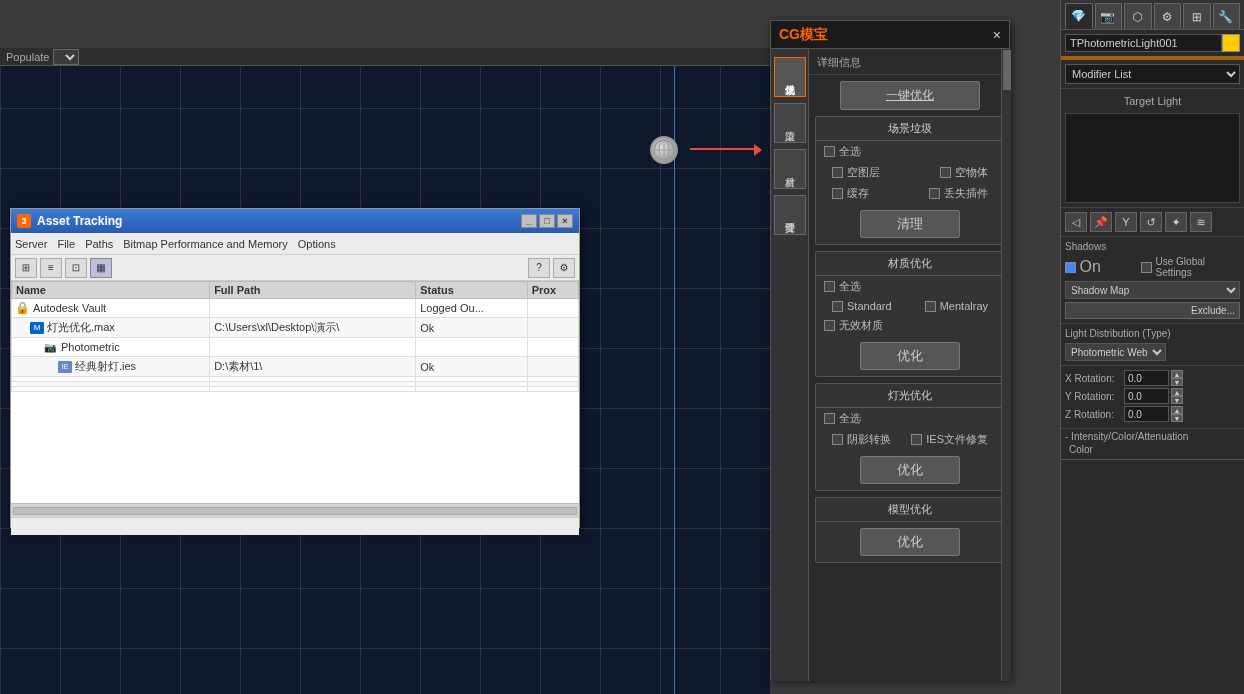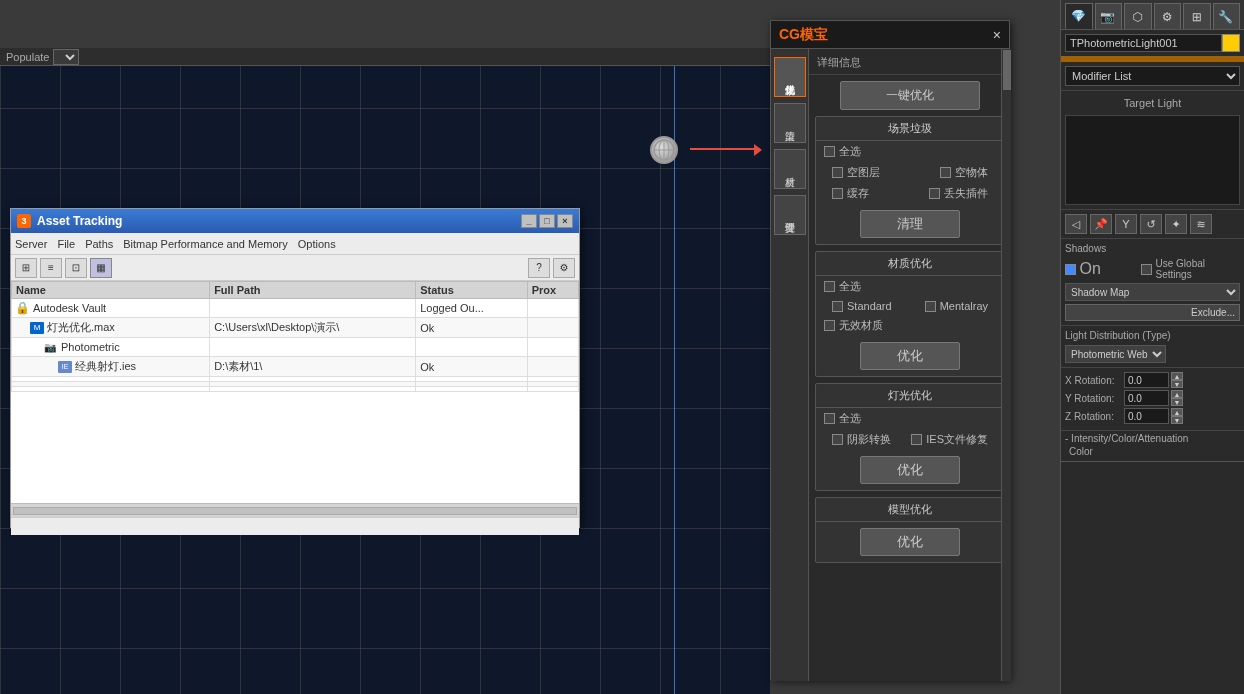--- a/index.html
+++ b/index.html
@@ -403,20 +403,21 @@
       width: 140px;
       margin: 6px auto;
       background: #555;
       border: 1px solid #777;
       color: #ccc;
       font-size: 12px;
       padding: 5px;
       text-align: center;
       cursor: pointer;
       border-radius: 2px;
+      text-decoration: underline;
     }
     .cg-checkbox-row {
       display: flex;
       align-items: center;
       gap: 4px;
       padding: 3px 8px;
       color: #bbb;
       font-size: 11px;
     }
     .cg-checkbox {
@@ -480,21 +481,21 @@
     }
     .props-tab.active {
       background: #2a2a2a;
       border-bottom: 1px solid #2a2a2a;
     }
 
     .props-name-row {
       display: flex;
       align-items: center;
       padding: 4px;
-      border-bottom: 6px solid #a16207;
+      border-bottom: 4px solid #a16207;
     }
     .props-name-input {
       flex: 1;
       background: #1a1a1a;
       border: 1px solid #555;
       color: #ccc;
       font-size: 11px;
       padding: 2px 4px;
       height: 18px;
     }

